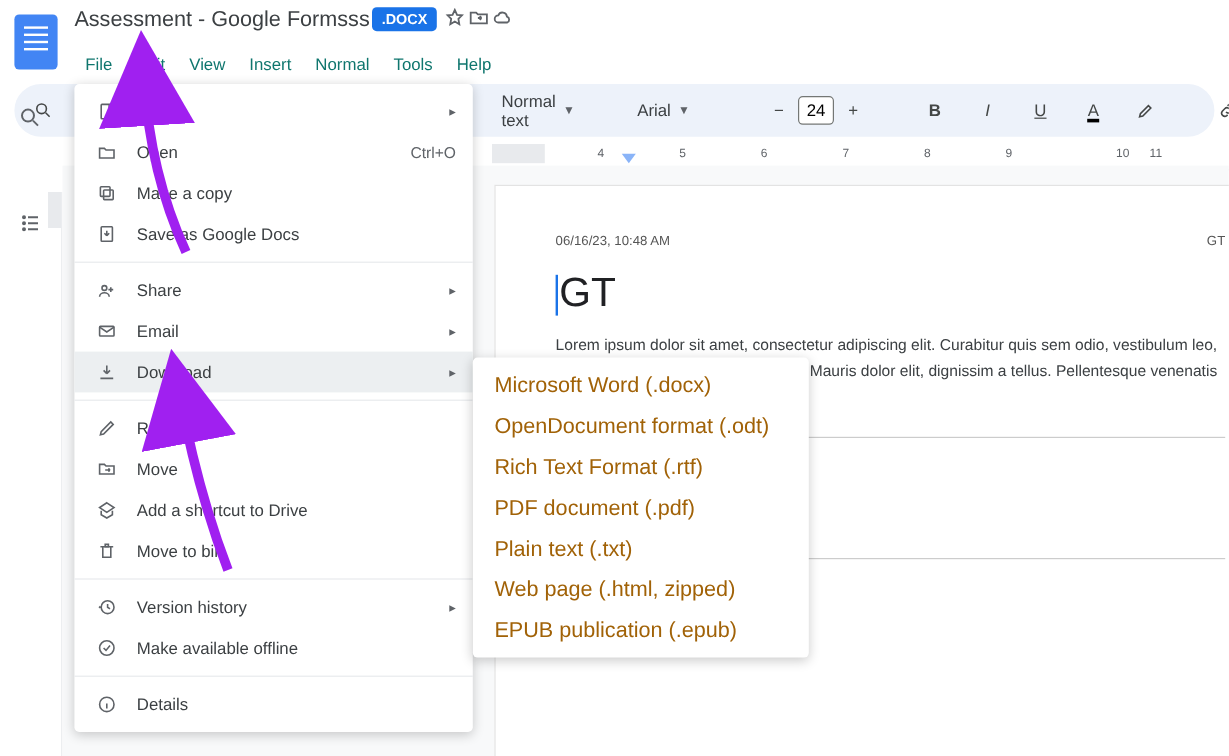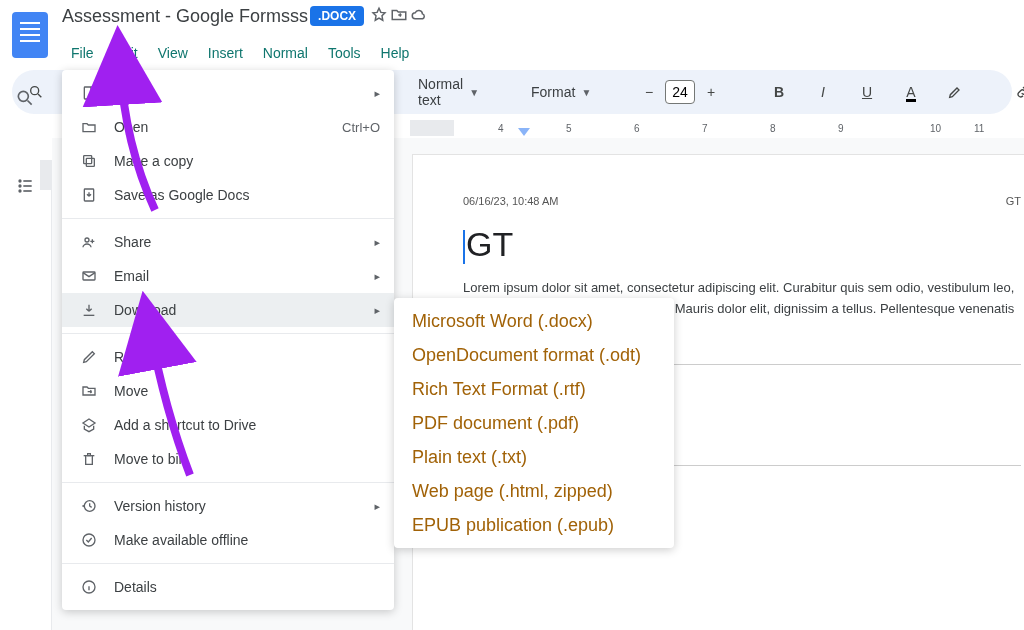--- a/index.html
+++ b/index.html
@@ -121,21 +121,21 @@
           <path d="M20 20l-5-5"></path>
         </svg>
       </div>
     <div style="flex:0 0 330px"></div>
     <div class="tb-text">
         <span>Normal text</span>
         <span class="chev">▼</span>
       </div>
     <div class="tb-sep"></div>
     <div class="tb-text" style="min-width:70px;">
-        <span>Format</span>
+        <span>Arial</span>
         <span class="chev">▼</span>
       </div>
     <div class="tb-sep"></div>
     <div class="font-size-box">
       <div class="tb-btn">−</div>
       <input class="font-size-input" value="24" style="">
       <div class="tb-btn">+</div>
     </div>
     <div class="tb-sep"></div>
     <div class="tb-btn bold">B</div>
@@ -179,21 +179,21 @@
           </svg>
         </div>
     <span class="ruler-num" style="left: 20px;">3</span>
         <span class="ruler-num" style="left: 88px;">4</span>
         <span class="ruler-num" style="left: 156px;">5</span>
         <span class="ruler-num" style="left: 224px;">6</span>
         <span class="ruler-num" style="left: 292px;">7</span>
         <span class="ruler-num" style="left: 360px;">8</span>
         <span class="ruler-num" style="left: 428px;">9</span>
         <span class="ruler-num" style="left: 520px;">10</span>
-        <span class="ruler-num" style="left: 564px;">11</span>
+        <span class="ruler-num" style="left: 548px;">11</span>
       </div>
     <div class="ruler-gray-left"></div>
   </div>
 
   <div class="strip">
     <div class="strip-icon"><svg viewBox="0 0 24 24" width="20" height="20" fill="none" stroke="#5f6368" stroke-width="2">
           <circle cx="10" cy="10" r="6"></circle>
           <path d="M20 20l-5-5"></path>
         </svg></div>
     <div class="strip-icon" style="margin-top:40px;"><svg viewBox="0 0 24 24" width="20" height="20" fill="none" stroke="#5f6368" stroke-width="2">

